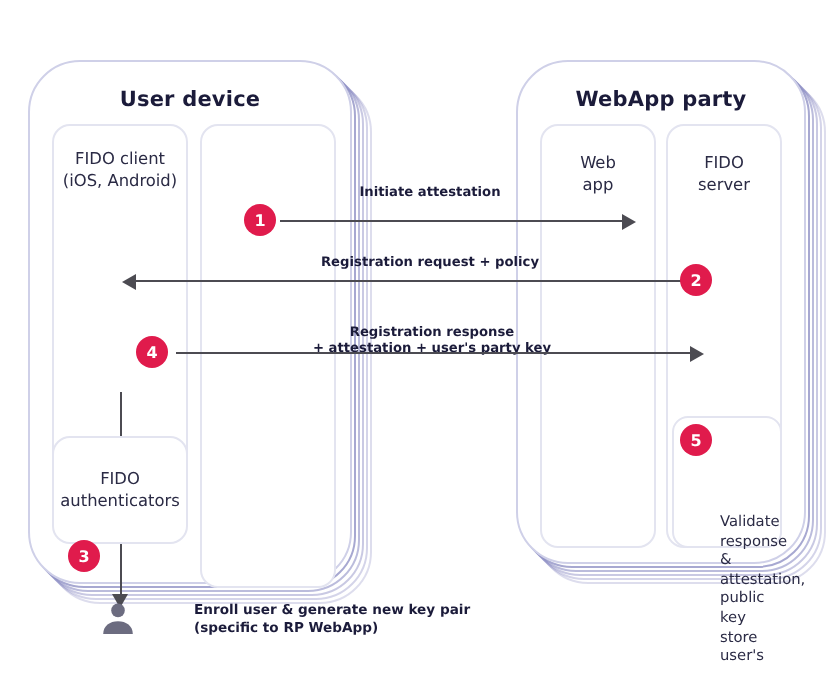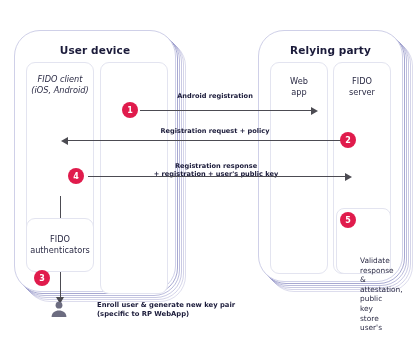--- a/index.html
+++ b/index.html
@@ -145,72 +145,72 @@
     <div class="layer" style="left:10px;top:10px;width:162px;height:262px;opacity:.30;"></div>
     <div class="layer" style="left:8px;top:8px;width:162px;height:262px;opacity:.38;"></div>
     <div class="layer" style="left:6px;top:6px;width:162px;height:262px;opacity:.48;"></div>
     <div class="layer" style="left:4px;top:4px;width:162px;height:262px;opacity:.60;"></div>
     <div class="layer" style="left:2px;top:2px;width:162px;height:262px;opacity:.78;"></div>
     <div class="face" style="width:162px;height:262px;"></div>
     <div class="card-title" style="top:14px;width:162px;">User device</div>
   </div>
 
   <div class="panel" style="left:26px;top:62px;width:68px;height:196px;"></div>
-  <div class="panel-label" style="left:26px;top:74px;width:68px;font-style:italic;">
+  <div class="panel-label" style="left:26px;top:74px;width:68px;">
     <div>FIDO client</div>
     <div>(iOS, Android)</div>
   </div>
 
   <div class="panel" style="left:100px;top:62px;width:68px;height:232px;"></div>
 
   <div class="panel" style="left:26px;top:218px;width:68px;height:54px;"></div>
   <div class="panel-label" style="left:26px;top:234px;width:68px;">
     <div>FIDO</div>
     <div>authenticators</div>
   </div>
 
   <div class="cardstack" style="left:258px;top:30px;width:155px;height:262px;">
     <div class="layer" style="left:10px;top:10px;width:145px;height:252px;opacity:.30;"></div>
     <div class="layer" style="left:8px;top:8px;width:145px;height:252px;opacity:.38;"></div>
     <div class="layer" style="left:6px;top:6px;width:145px;height:252px;opacity:.48;"></div>
     <div class="layer" style="left:4px;top:4px;width:145px;height:252px;opacity:.60;"></div>
     <div class="layer" style="left:2px;top:2px;width:145px;height:252px;opacity:.78;"></div>
     <div class="face" style="width:145px;height:252px;"></div>
-    <div class="card-title" style="top:14px;width:145px;">Relying party</div>
+    <div class="card-title" style="top:14px;width:145px;">WebApp party</div>
   </div>
 
   <div class="panel" style="left:270px;top:62px;width:58px;height:212px;"></div>
   <div class="panel-label" style="left:270px;top:76px;width:58px;">
     <div>Web</div>
     <div>app</div>
   </div>
 
   <div class="panel" style="left:333px;top:62px;width:58px;height:212px;"></div>
   <div class="panel-label" style="left:333px;top:76px;width:58px;">
     <div>FIDO</div>
     <div>server</div>
   </div>
 
   <div class="alabel" style="left:150px;top:92px;width:130px;">
-    <div>Android registration</div>
+    <div>Initiate attestation</div>
   </div>
   <div class="aline" style="left:140px;top:110px;width:172px;"></div>
   <div class="ahead right" style="left:311px;top:106.5px;"></div>
   <div class="badge" style="left:122px;top:102px;">1</div>
 
   <div class="alabel" style="left:150px;top:127px;width:130px;">
     <div>Registration request + policy</div>
   </div>
   <div class="aline" style="left:68px;top:140px;width:275px;"></div>
   <div class="ahead left" style="left:61px;top:136.5px;"></div>
   <div class="badge" style="left:340px;top:132px;">2</div>
 
   <div class="alabel" style="left:148px;top:162px;width:136px;">
     <div>Registration response</div>
-    <div>+ registration + user's public key</div>
+    <div>+ attestation + user's party key</div>
   </div>
   <div class="aline" style="left:88px;top:176px;width:258px;"></div>
   <div class="ahead right" style="left:345px;top:172.5px;"></div>
   <div class="badge" style="left:68px;top:168px;">4</div>
 
   <div class="vline" style="left:60px;top:196px;height:22px;"></div>
   <div class="vline" style="left:60px;top:272px;height:26px;"></div>
   <div class="ahead down" style="left:56px;top:297px;"></div>
   <div class="badge" style="left:34px;top:270px;">3</div>
 

